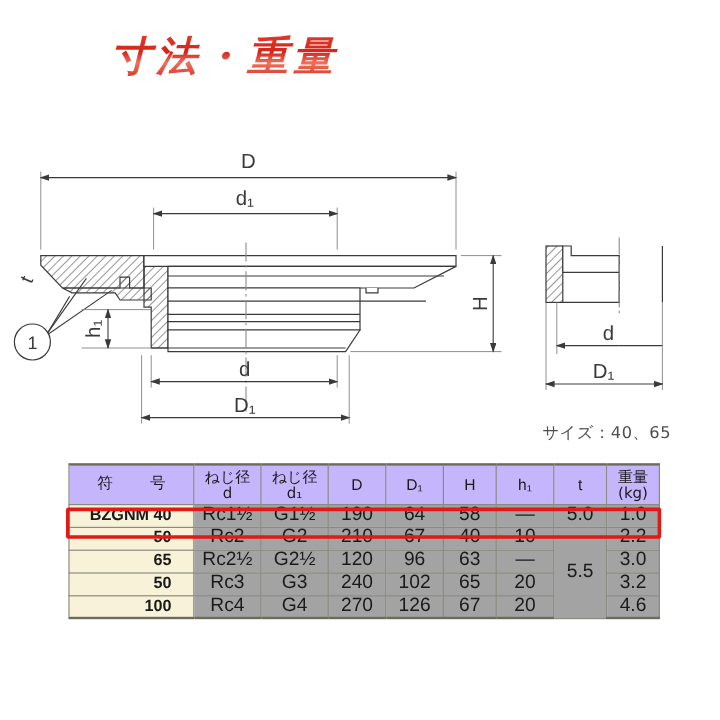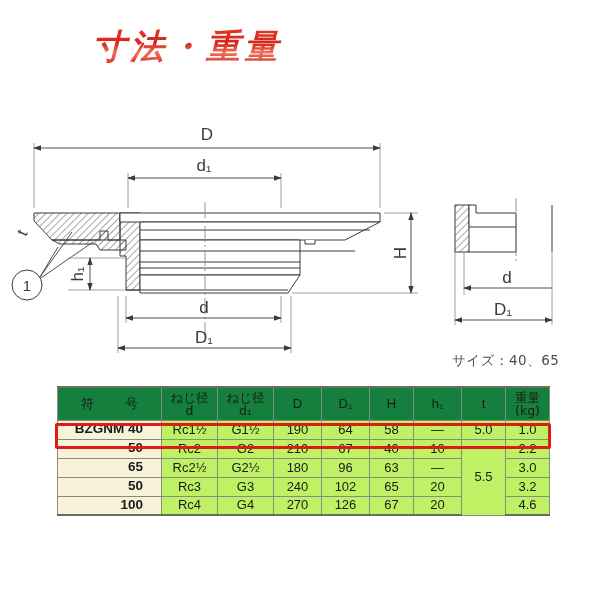--- a/index.html
+++ b/index.html
@@ -37,28 +37,28 @@
     text-align: center;
   }
 
   
   .tbl-wrap { position: absolute; left: 57px; top: 386px; width: 492px; }
   table.spec { border-collapse: collapse; width: 492px; table-layout: fixed; }
   table.spec td, table.spec th {
     border: 1px solid #8a8a80;
     text-align: center; vertical-align: middle;
     font-family: "Liberation Sans", sans-serif;
-    font-size: 13px; color: #1a1a1a;
-    background: #bef264;
+    font-size: 16px; color: #1a1a1a;
+    background: #a3a3a3;
     padding: 0;
     height: 19px;
     line-height: 1.05;
   }
   table.spec thead th {
-    background: #15803d;
+    background: #c4b5fd;
     font-weight: 400;
     height: 33px;
     font-size: 13px;
   }
   table.spec thead th.jp {
     font-family: "DejaVu Sans", sans-serif;
     font-size: 12.5px;
     letter-spacing: 0px;
   }
   table.spec thead th.code-h {
@@ -253,21 +253,21 @@
           <td>67</td>
           <td>40</td>
           <td>10</td>
           <td rowspan="4">5.5</td>
           <td>2.2</td>
         </tr>
         <tr>
           <td class="code">65</td>
           <td>Rc2½</td>
           <td>G2½</td>
-          <td>180</td>
+          <td>120</td>
           <td>96</td>
           <td>63</td>
           <td>—</td>
           <td>3.0</td>
         </tr>
         <tr>
           <td class="code">50</td>
           <td>Rc3</td>
           <td>G3</td>
           <td>240</td>

